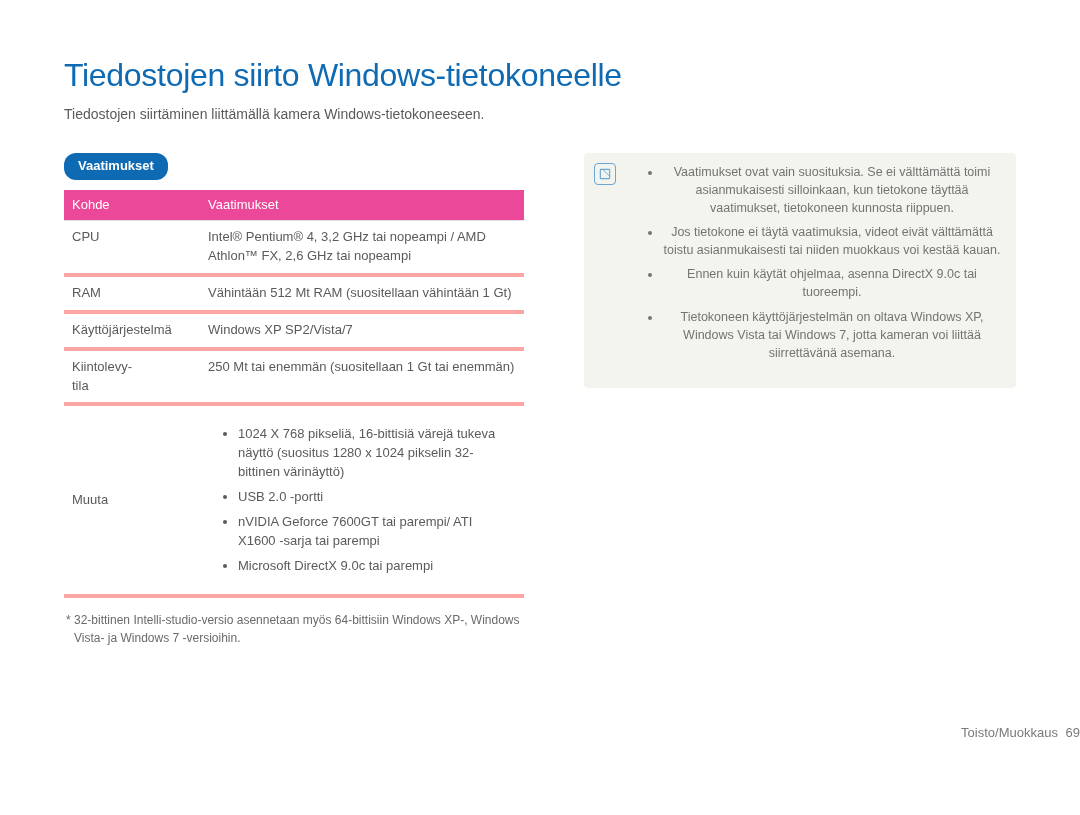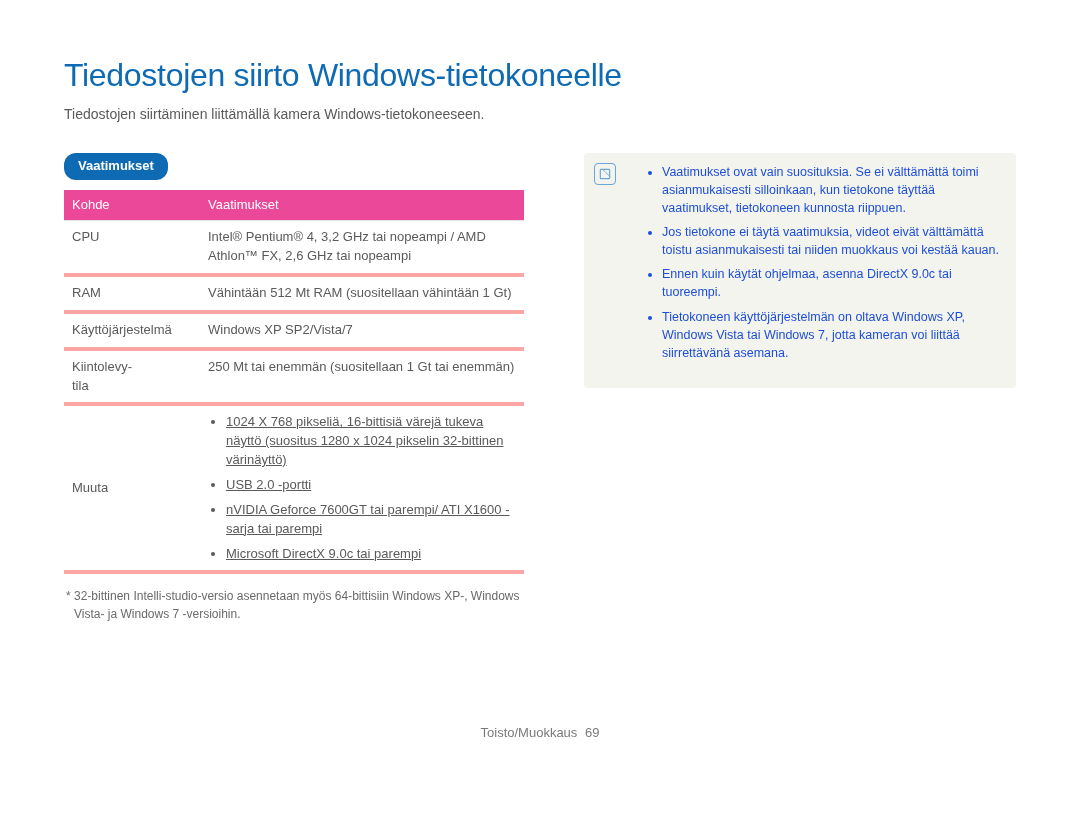--- a/index.html
+++ b/index.html
@@ -67,45 +67,45 @@
     border-bottom: 4px solid #fca5a5;
     vertical-align: top;
     color: #5a5a5a;
   }
   table.req td:first-child {
     width: 120px;
     color: #5a5a5a;
   }
   .inner-list {
     list-style: disc;
-    margin: 0;
+    margin: 12px;
     padding-left: 18px;
-    text-decoration: underline;
   }
   .inner-list li {
     margin-bottom: 6px;
   }
   .inner-list li:last-child { margin-bottom: 0; }
 
   .footnote {
     font-size: 12px;
     color: #6a6a6a;
     margin-top: 14px;
     padding-left: 10px;
     text-indent: -8px;
   }
 
   .note-box {
     background: #f4f4ee;
     border-radius: 4px;
     padding: 10px 14px 10px 62px;
     position: relative;
     font-size: 12.5px;
-    color: #1d4ed8;
+    color: #737373;
     margin-bottom: 22px;
+    text-align: center;
   }
   .note-box .icon-slot {
     position: absolute;
     left: 10px;
     top: 10px;
     width: 22px;
     height: 22px;
     border-radius: 4px;
     box-sizing: border-box;
     display: flex;
@@ -129,21 +129,21 @@
     padding-left: 16px;
   }
   .note-list li { margin-bottom: 6px; }
   .note-list li:last-child { margin-bottom: 16px; }
 
   .footer {
     position: absolute;
     bottom: 20px;
     left: 0;
     right: 0;
-    text-align: center;
+    text-align: right;
     font-size: 13px;
     color: #7a7a7a;
   }
   .footer .pnum { margin-left: 4px; }
 </style>
 </head>
 <body>
 
 <div class="page">
 

